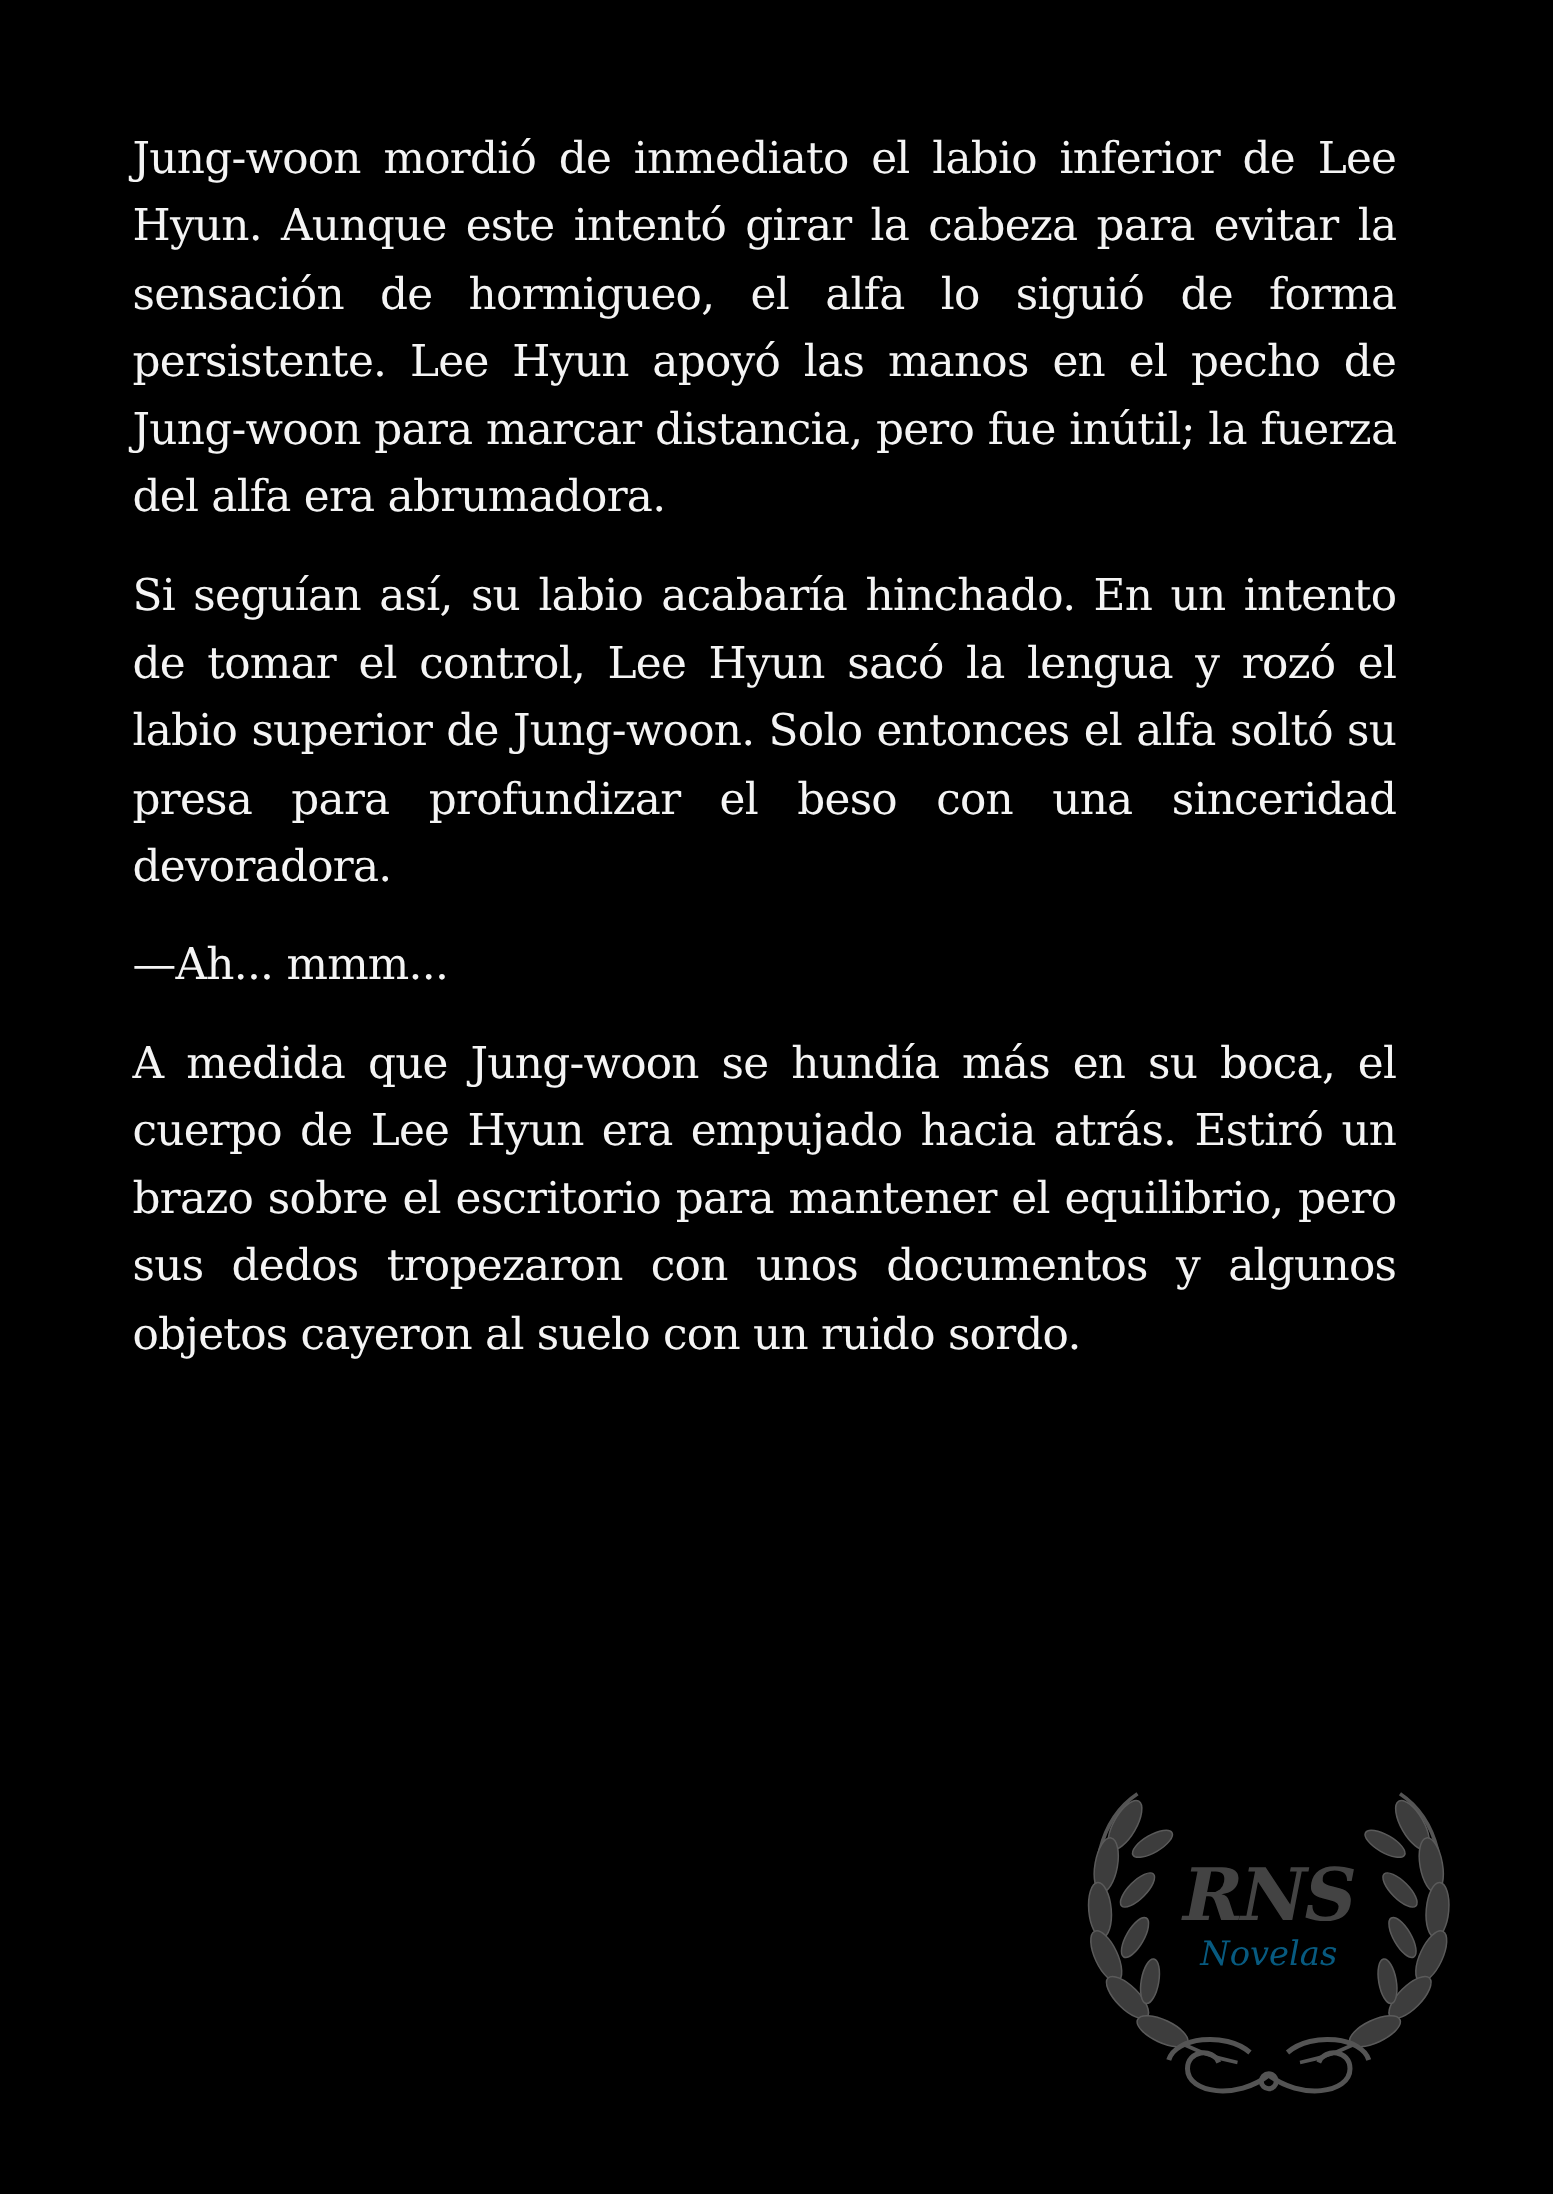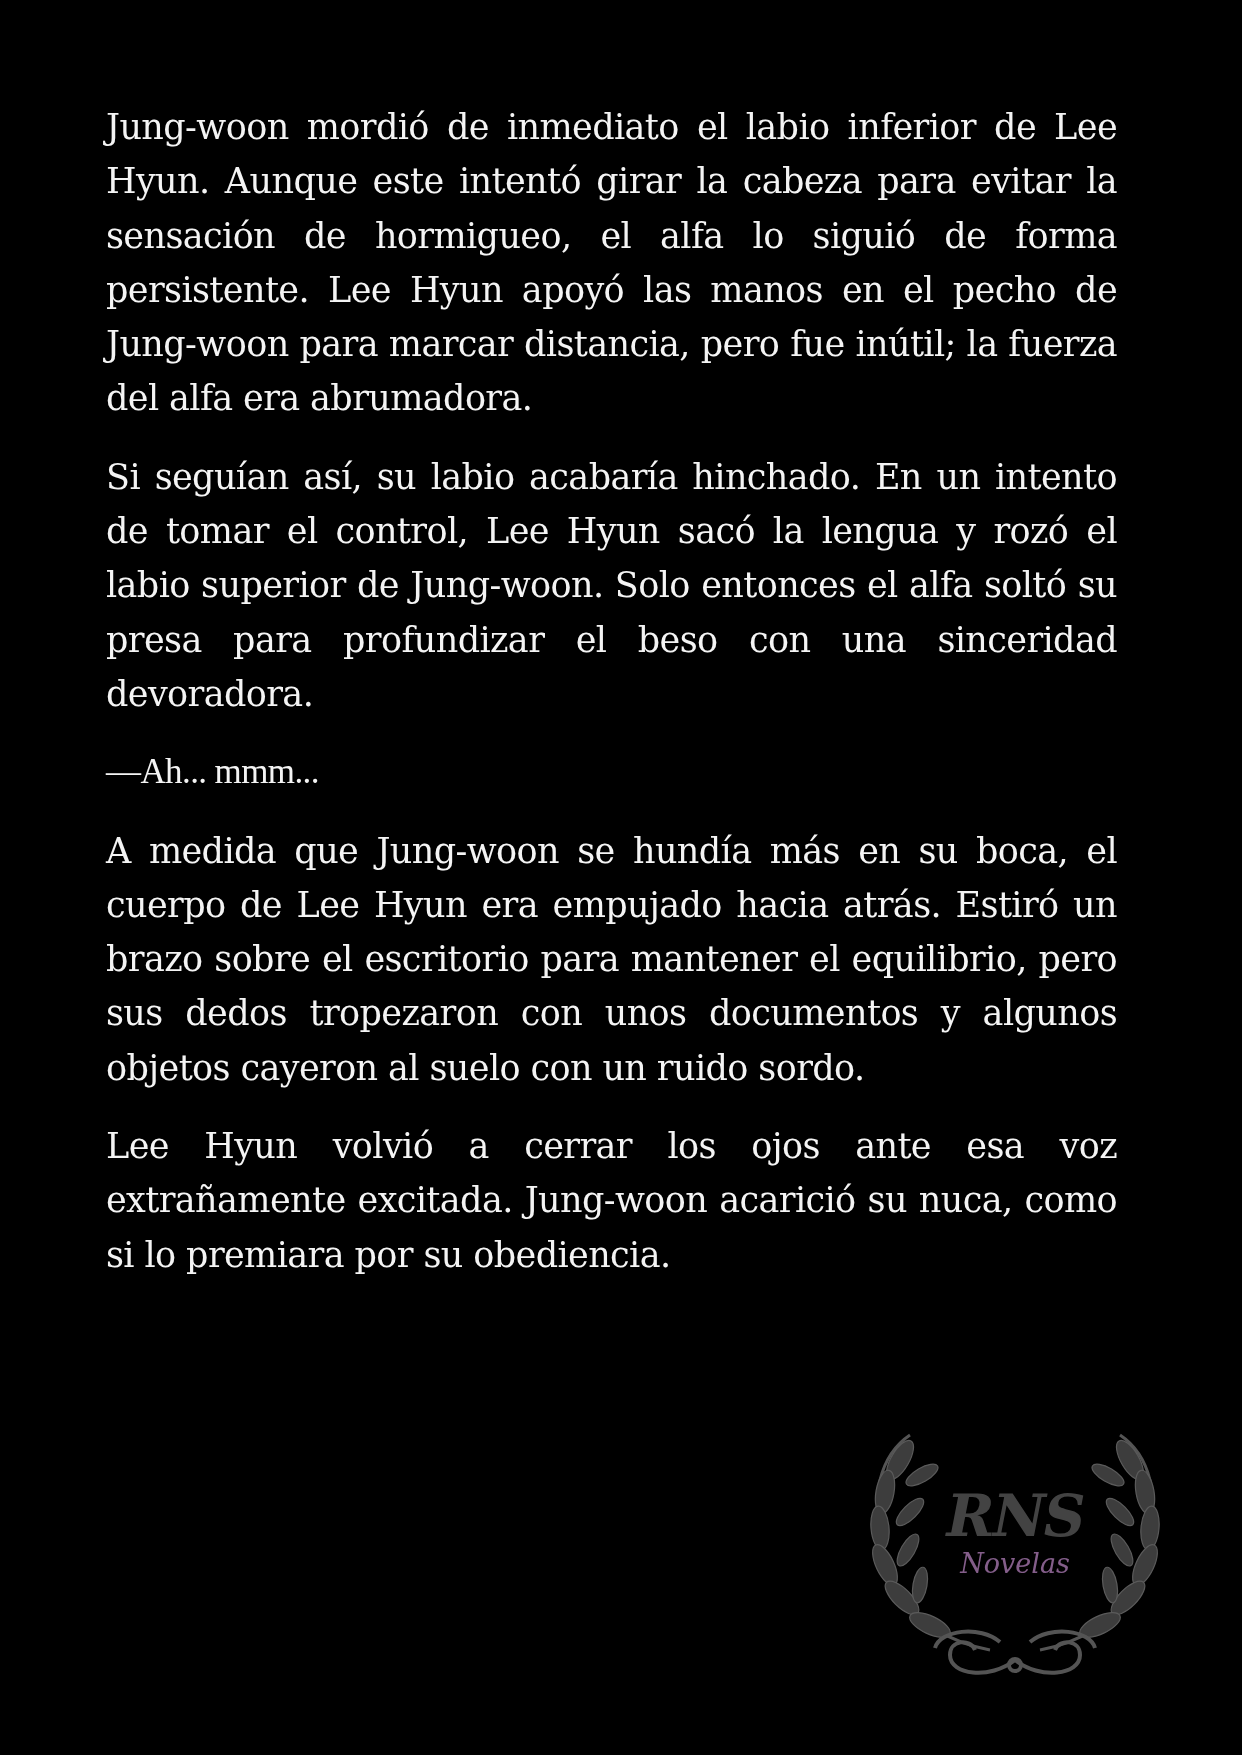--- a/index.html
+++ b/index.html
@@ -27,21 +27,20 @@
     z-index: 2;
   }
   .para {
     margin: 0 16px 24px 0;
     text-align: justify;
     text-align-last: left;
     hyphens: none;
   }
   .para.dialogue {
     text-align: center;
-    font-family: Liberation Serif, serif;
   }
   .watermark {
     position: absolute;
     left: 840px;
     top: 1420px;
     width: 350px;
     height: 270px;
     z-index: 1;
     opacity: 0.55;
   }
@@ -58,32 +57,31 @@
     top: 62px;
     font-size: 58px;
     font-weight: bold;
     letter-spacing: -2px;
     color: #7b7b7b;
     text-align: center;
   }
   .wm-novelas {
     top: 128px;
     font-size: 27px;
-    color: #f0abfc;
+    color: #0ea5e9;
   }
 </style>
 </head>
 <body>
 
 <div class="page">
   <p class="para">Jung-woon mordió de inmediato el labio inferior de Lee Hyun. Aunque este intentó girar la cabeza para evitar la sensación de hormigueo, el alfa lo siguió de forma persistente. Lee Hyun apoyó las manos en el pecho de Jung-woon para marcar distancia, pero fue inútil; la fuerza del alfa era abrumadora.</p>
   <p class="para">Si seguían así, su labio acabaría hinchado. En un intento de tomar el control, Lee Hyun sacó la lengua y rozó el labio superior de Jung-woon. Solo entonces el alfa soltó su presa para profundizar el beso con una sinceridad devoradora.</p>
   <p class="para dialogue">—Ah... mmm...</p>
   <p class="para">A medida que Jung-woon se hundía más en su boca, el cuerpo de Lee Hyun era empujado hacia atrás. Estiró un brazo sobre el escritorio para mantener el equilibrio, pero sus dedos tropezaron con unos documentos y algunos objetos cayeron al suelo con un ruido sordo.</p>
-  <p class="para">Lee Hyun volvió a cerrar los ojos ante esa voz extrañamente excitada. Jung-woon acarició su nuca, como si lo premiara por su obediencia.</p>
 </div>
 
 <div class="watermark">
   <svg width="350" height="270" viewBox="0 0 350 270" xmlns="http://www.w3.org/2000/svg">
     <g fill="#6f6f6f" stroke="#a5a5a5" stroke-width="1.2">
 
       <path d="M150 230 C 70 215, 25 150, 40 60 C 45 40, 55 25, 70 15" fill="none" stroke="#9a9a9a" stroke-width="3"></path>
 
       <ellipse cx="60" cy="40" rx="9" ry="22" transform="rotate(30 60 40)"></ellipse>
       <ellipse cx="45" cy="72" rx="9" ry="22" transform="rotate(10 45 72)"></ellipse>

